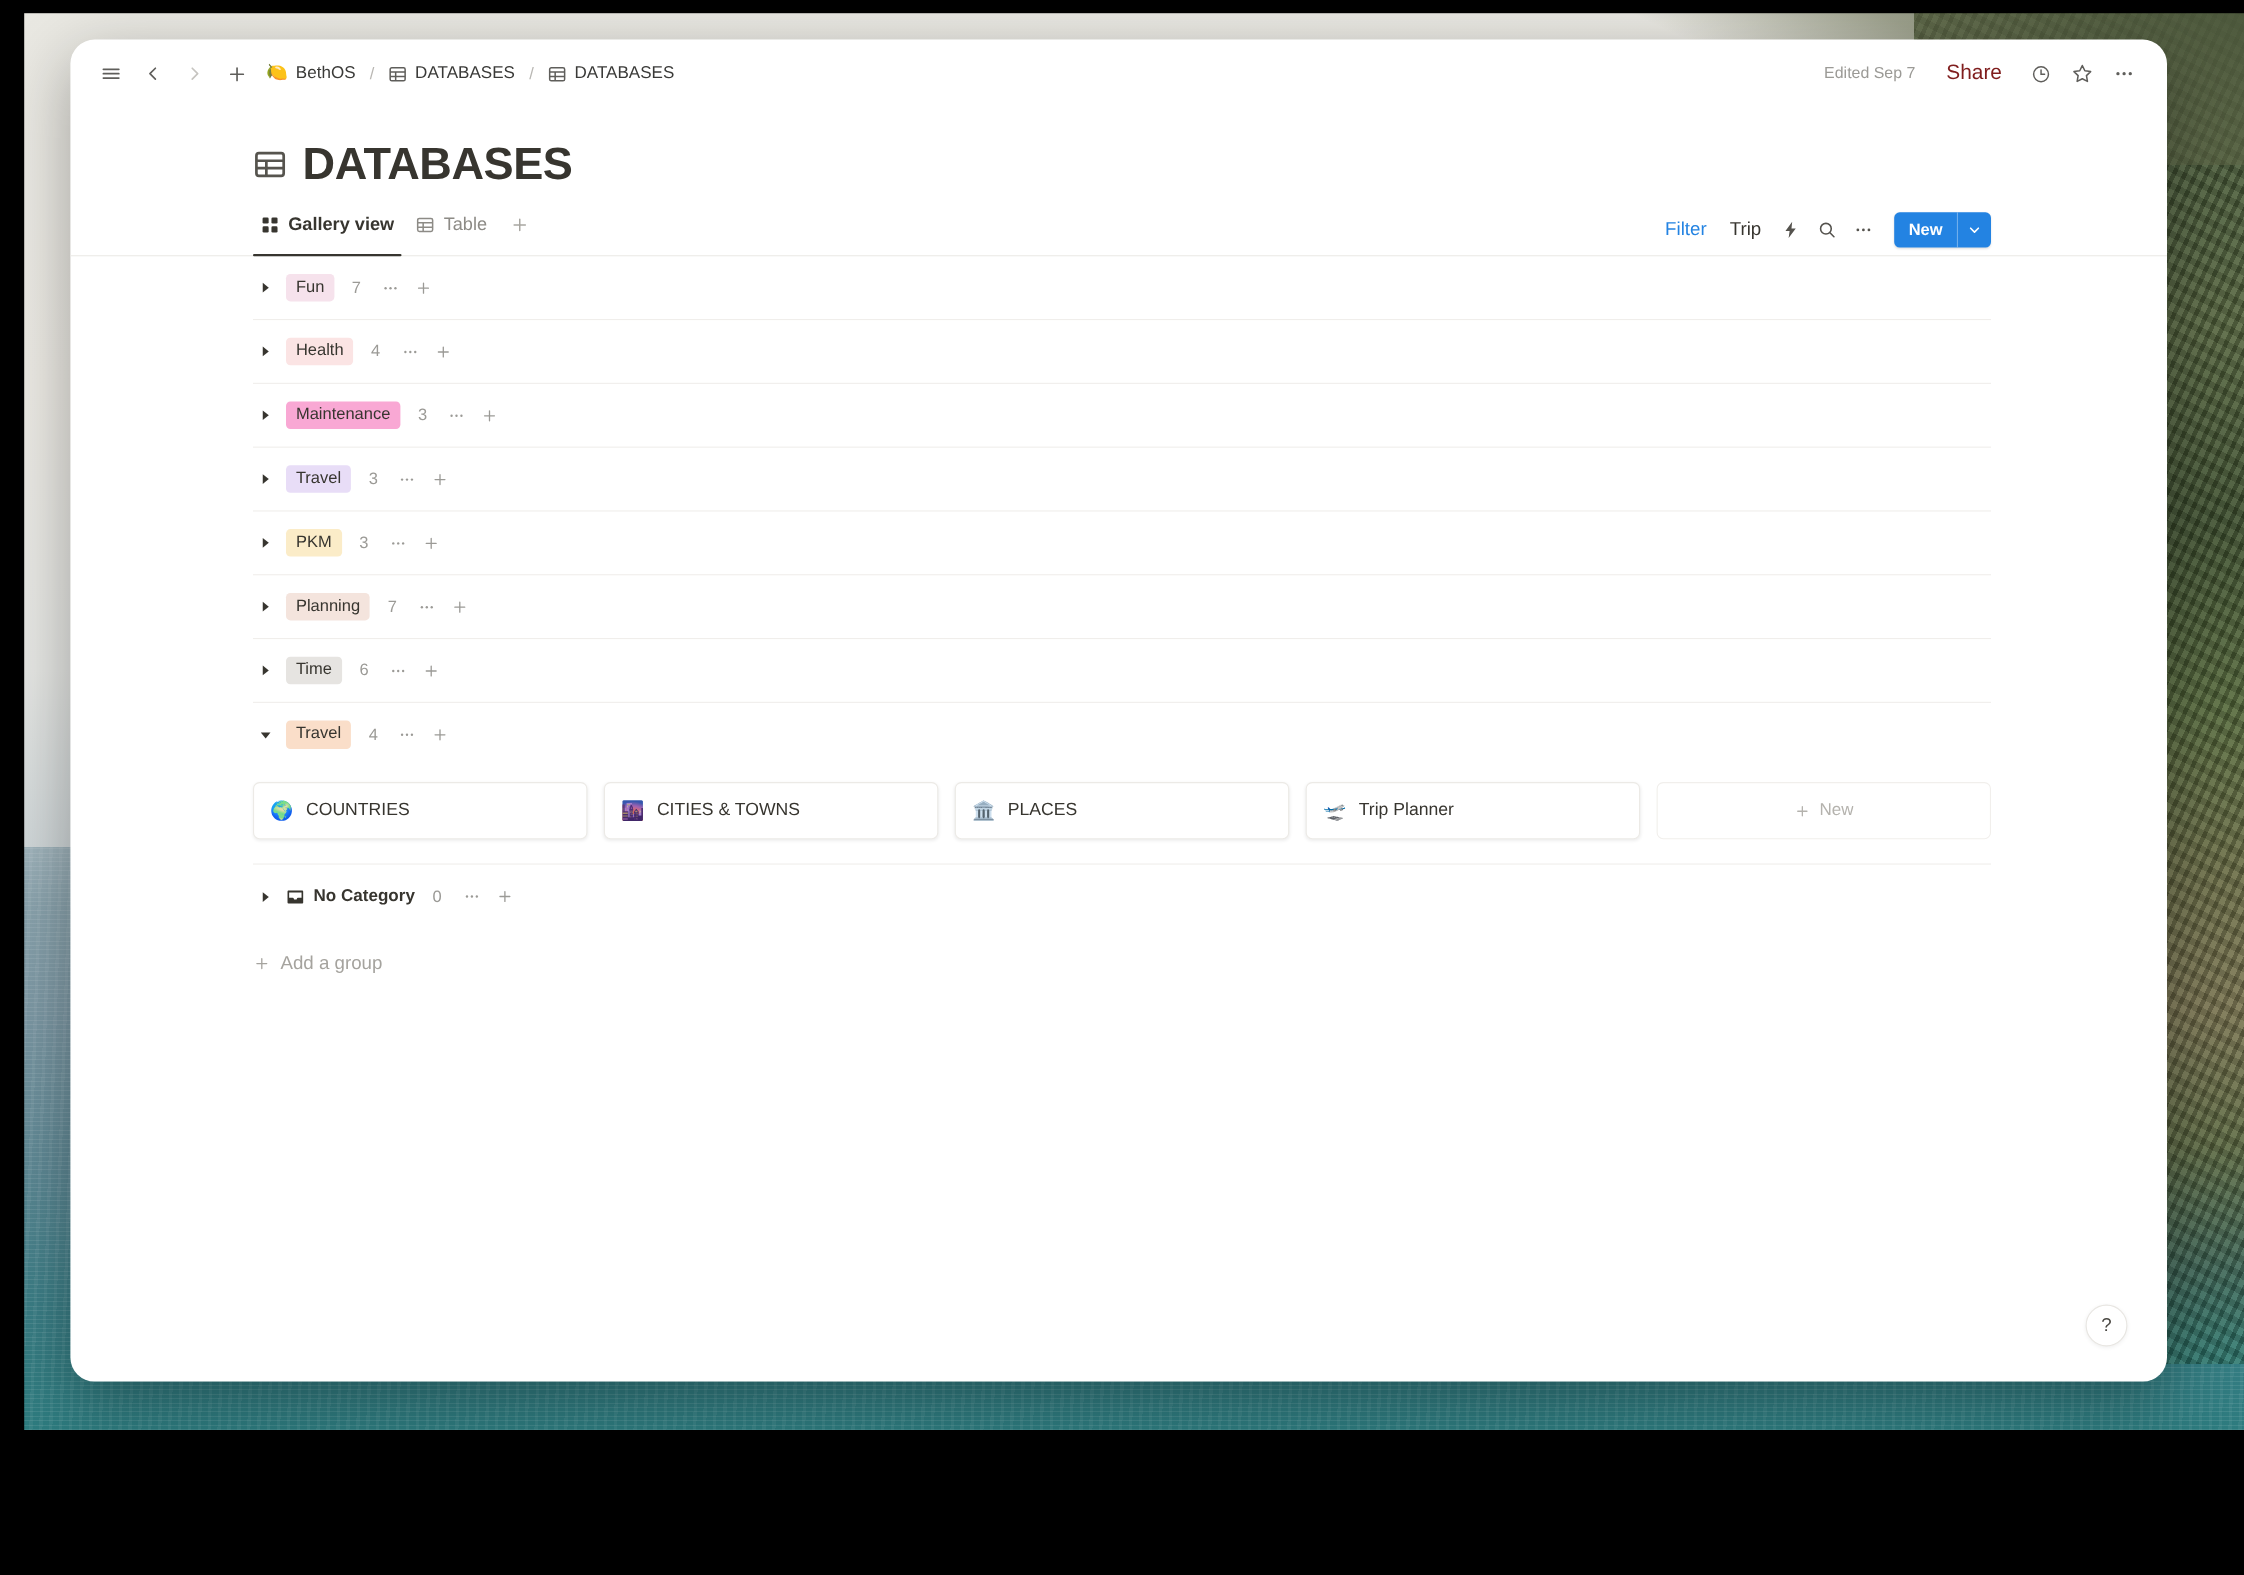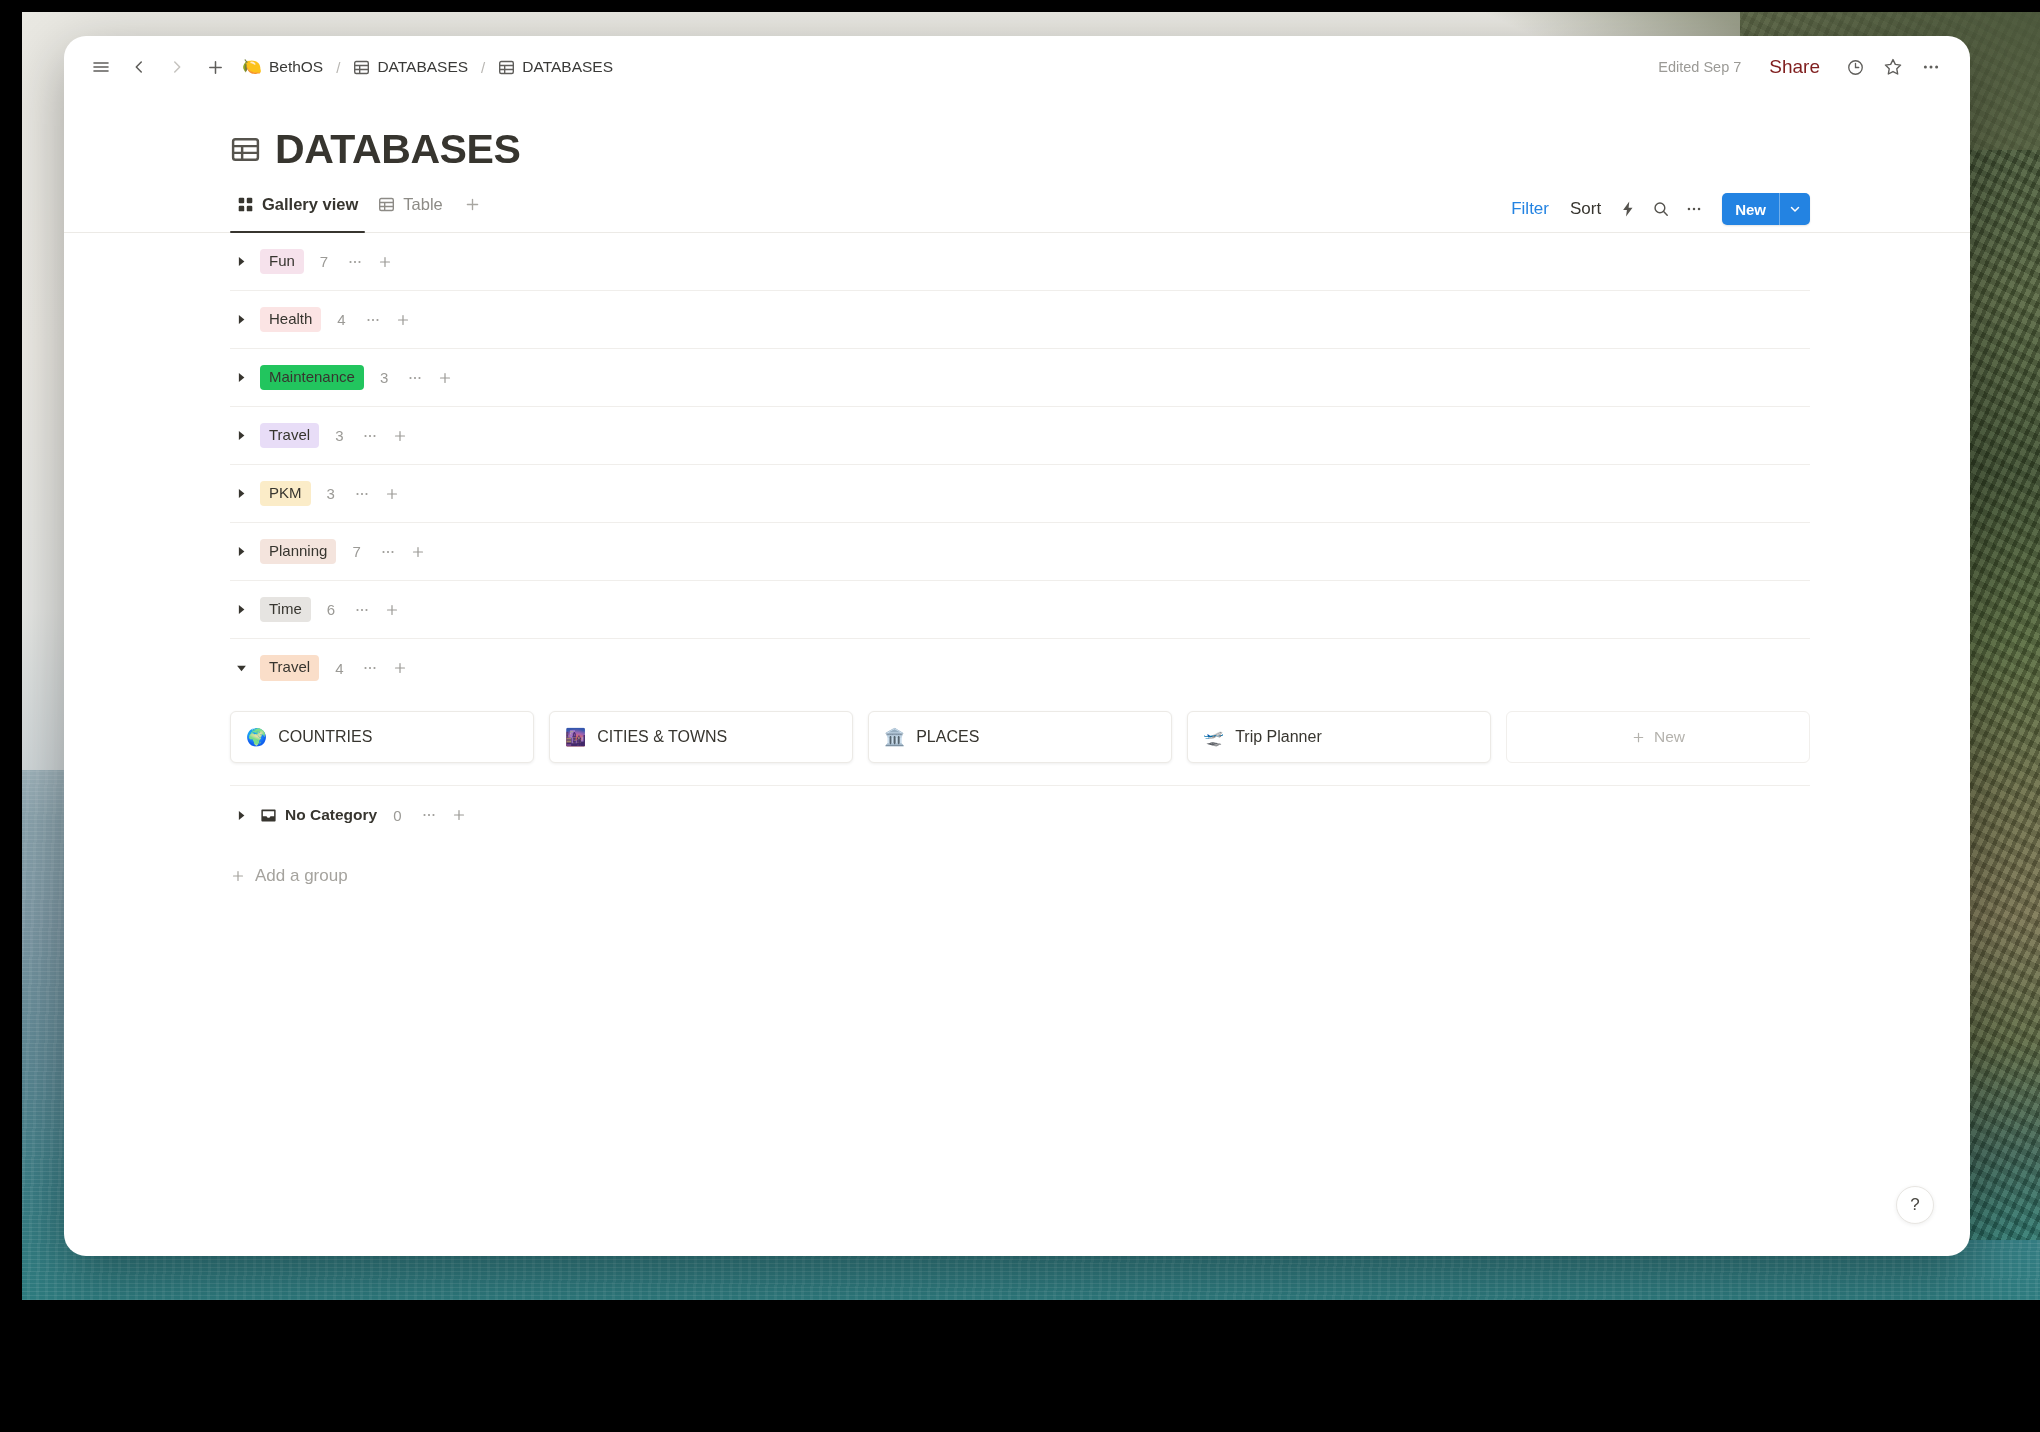--- a/index.html
+++ b/index.html
@@ -353,21 +353,21 @@
 
           <div class="tab-add">
             <svg width="17" height="17" viewBox="0 0 20 20" fill="none" stroke="currentColor" stroke-width="1.6" stroke-linecap="round">
               <path d="M10 4v12M4 10h12"></path>
             </svg>
           </div>
         </div>
 
         <div class="toolbar">
           <span class="tb-txt blue">Filter</span>
-          <span class="tb-txt">Sort</span>
+          <span class="tb-txt">Trip</span>
 
           <span class="tb-ic">
             <svg width="18" height="18" viewBox="0 0 20 20" fill="currentColor">
               <path d="M11.4 1.8L4.6 11.2h4.2l-1 7L15 8.6h-4.3z"></path>
             </svg>
           </span>
 
           <span class="tb-ic">
             <svg width="18" height="18" viewBox="0 0 20 20" fill="none" stroke="currentColor" stroke-width="1.6" stroke-linecap="round">
               <circle cx="8.8" cy="8.8" r="5.4"></circle>
@@ -440,21 +440,21 @@
               </svg>
           </span>
         </div>
 
         <div class="group-row">
           <span class="caret">
             <svg width="11" height="11" viewBox="0 0 10 10" fill="currentColor">
                 <path d="M2.6 1l5 4-5 4z"></path>
               </svg>
           </span>
-          <span class="tag" style="background:#22c55e">Maintenance</span>
+          <span class="tag" style="background:#f9a8d4">Maintenance</span>
           <span class="count">3</span>
           <span class="row-dots">
             <svg width="16" height="16" viewBox="0 0 20 20" fill="currentColor">
                 <circle cx="4.4" cy="10" r="1.35"></circle>
                 <circle cx="10" cy="10" r="1.35"></circle>
                 <circle cx="15.6" cy="10" r="1.35"></circle>
               </svg>
           </span>
           <span class="row-plus">
             <svg width="16" height="16" viewBox="0 0 20 20" fill="none" stroke="currentColor" stroke-width="1.5" stroke-linecap="round">

